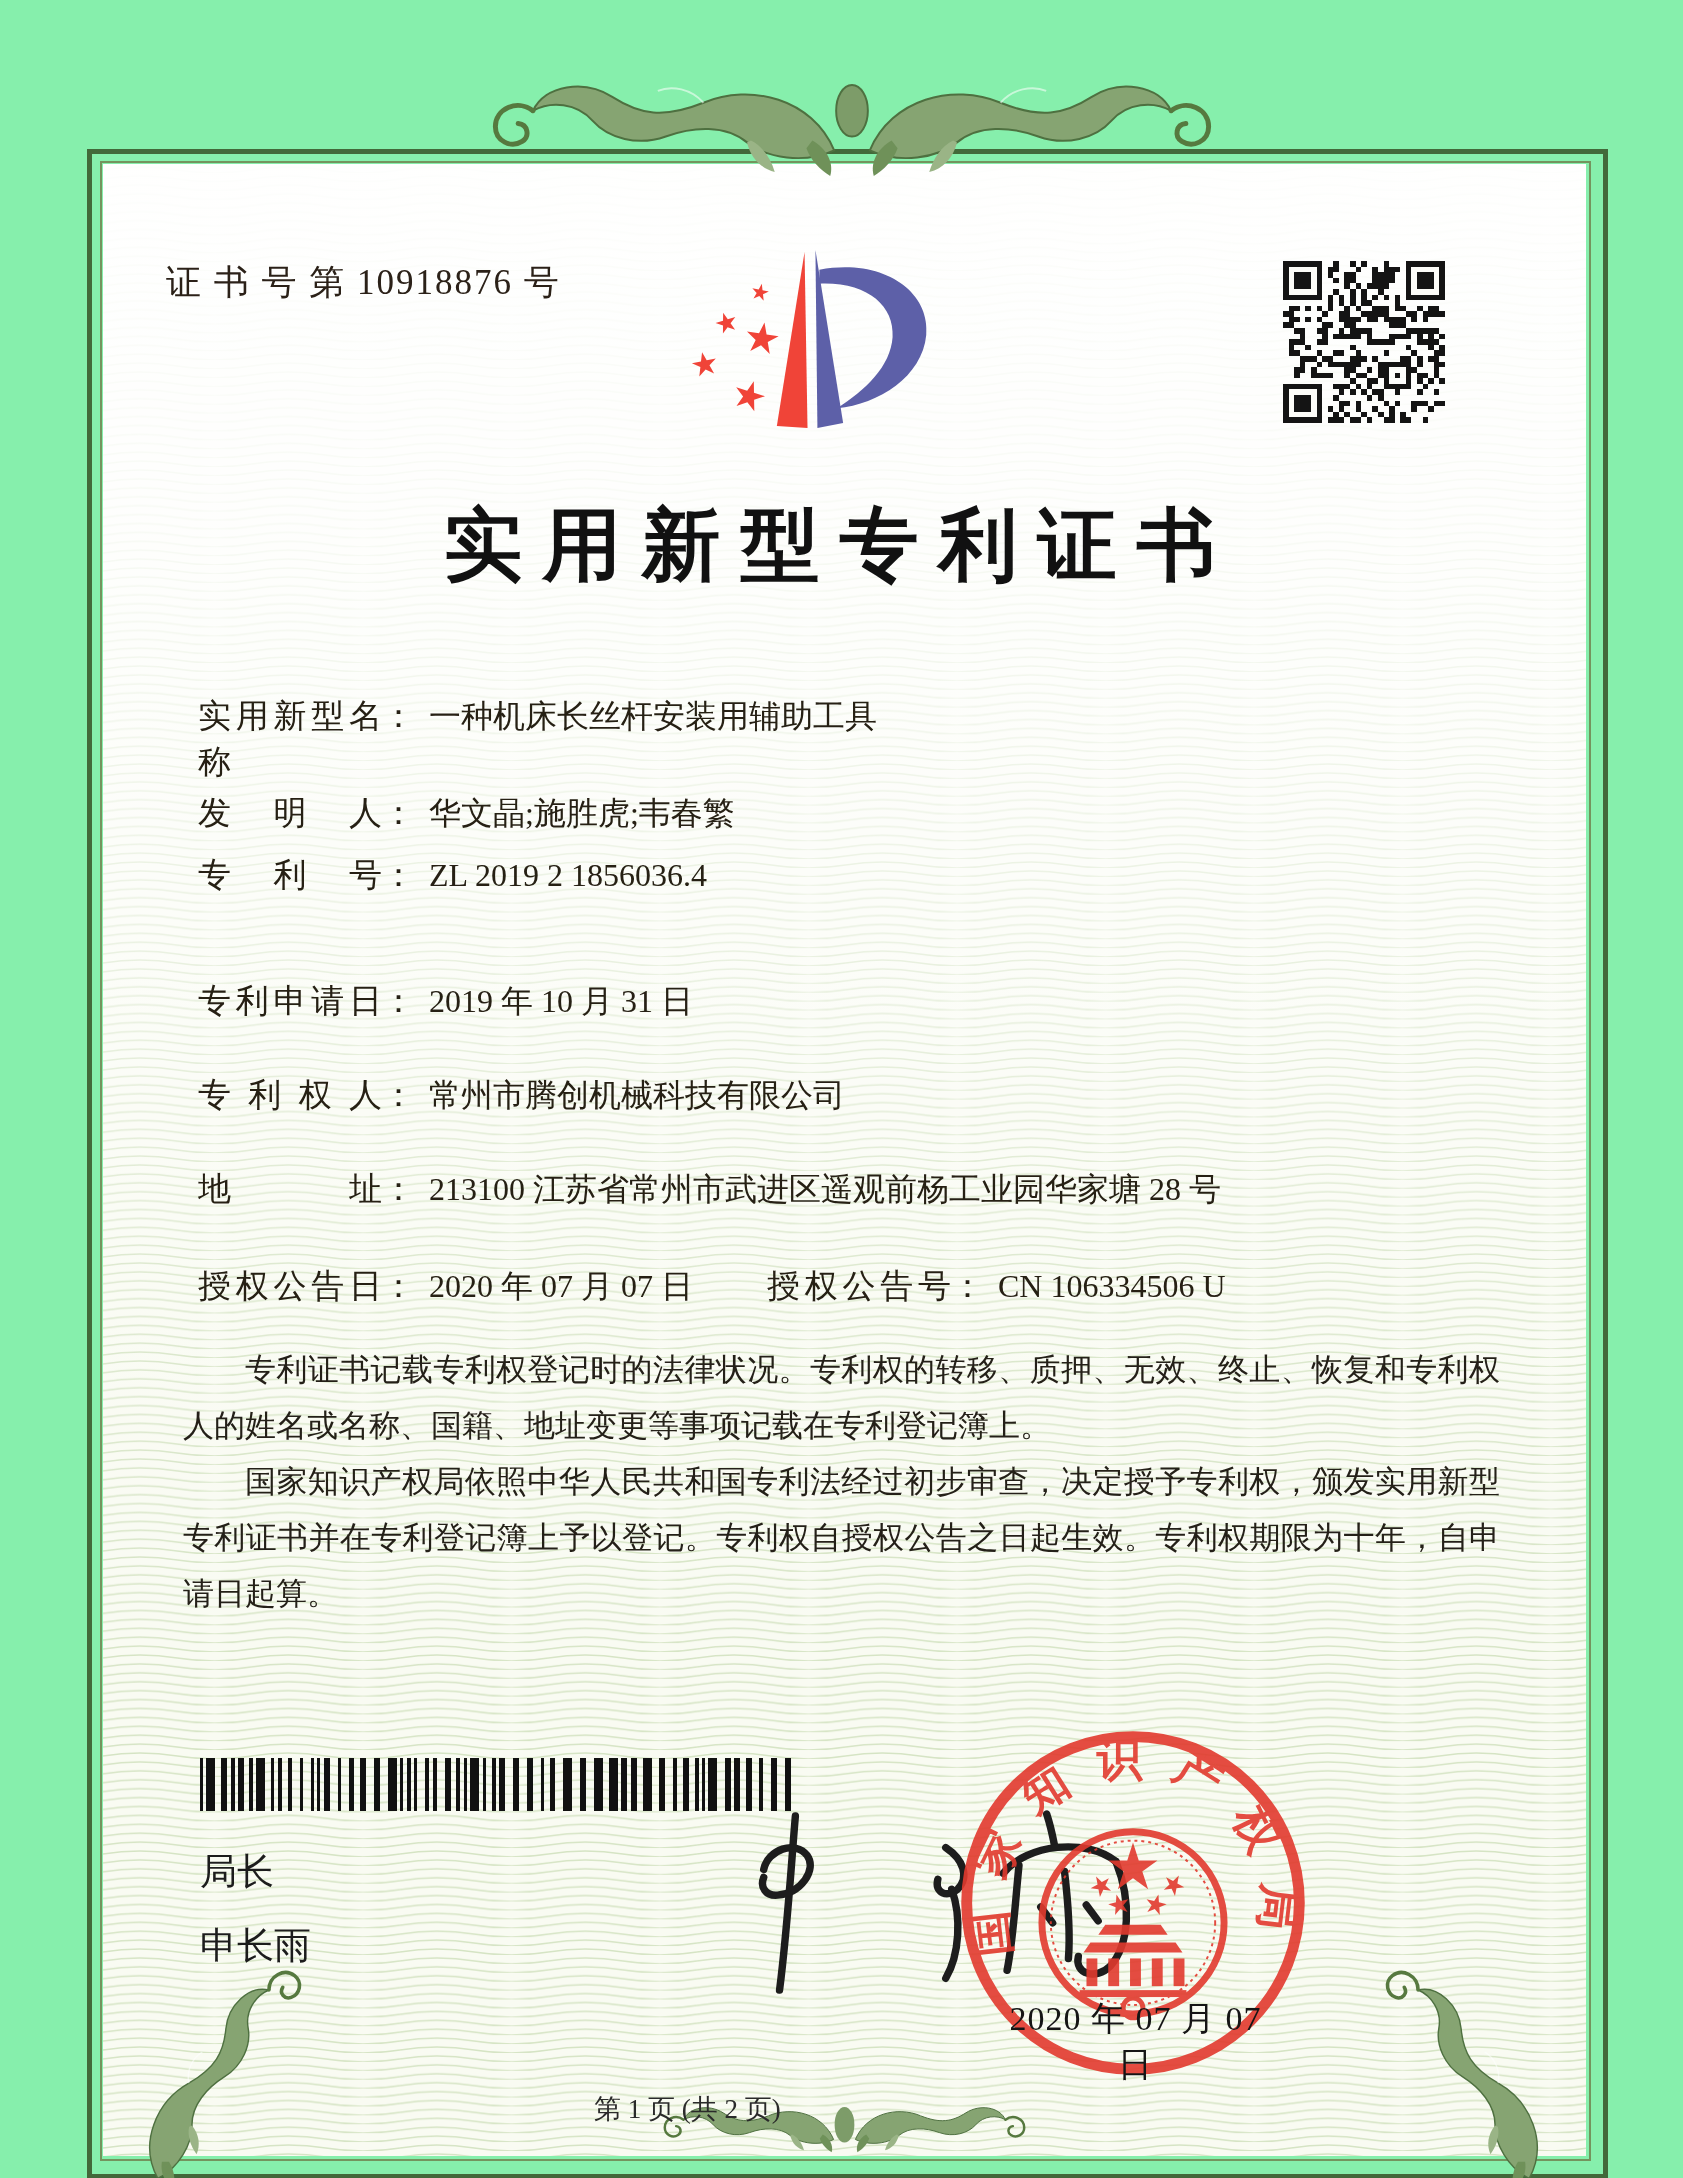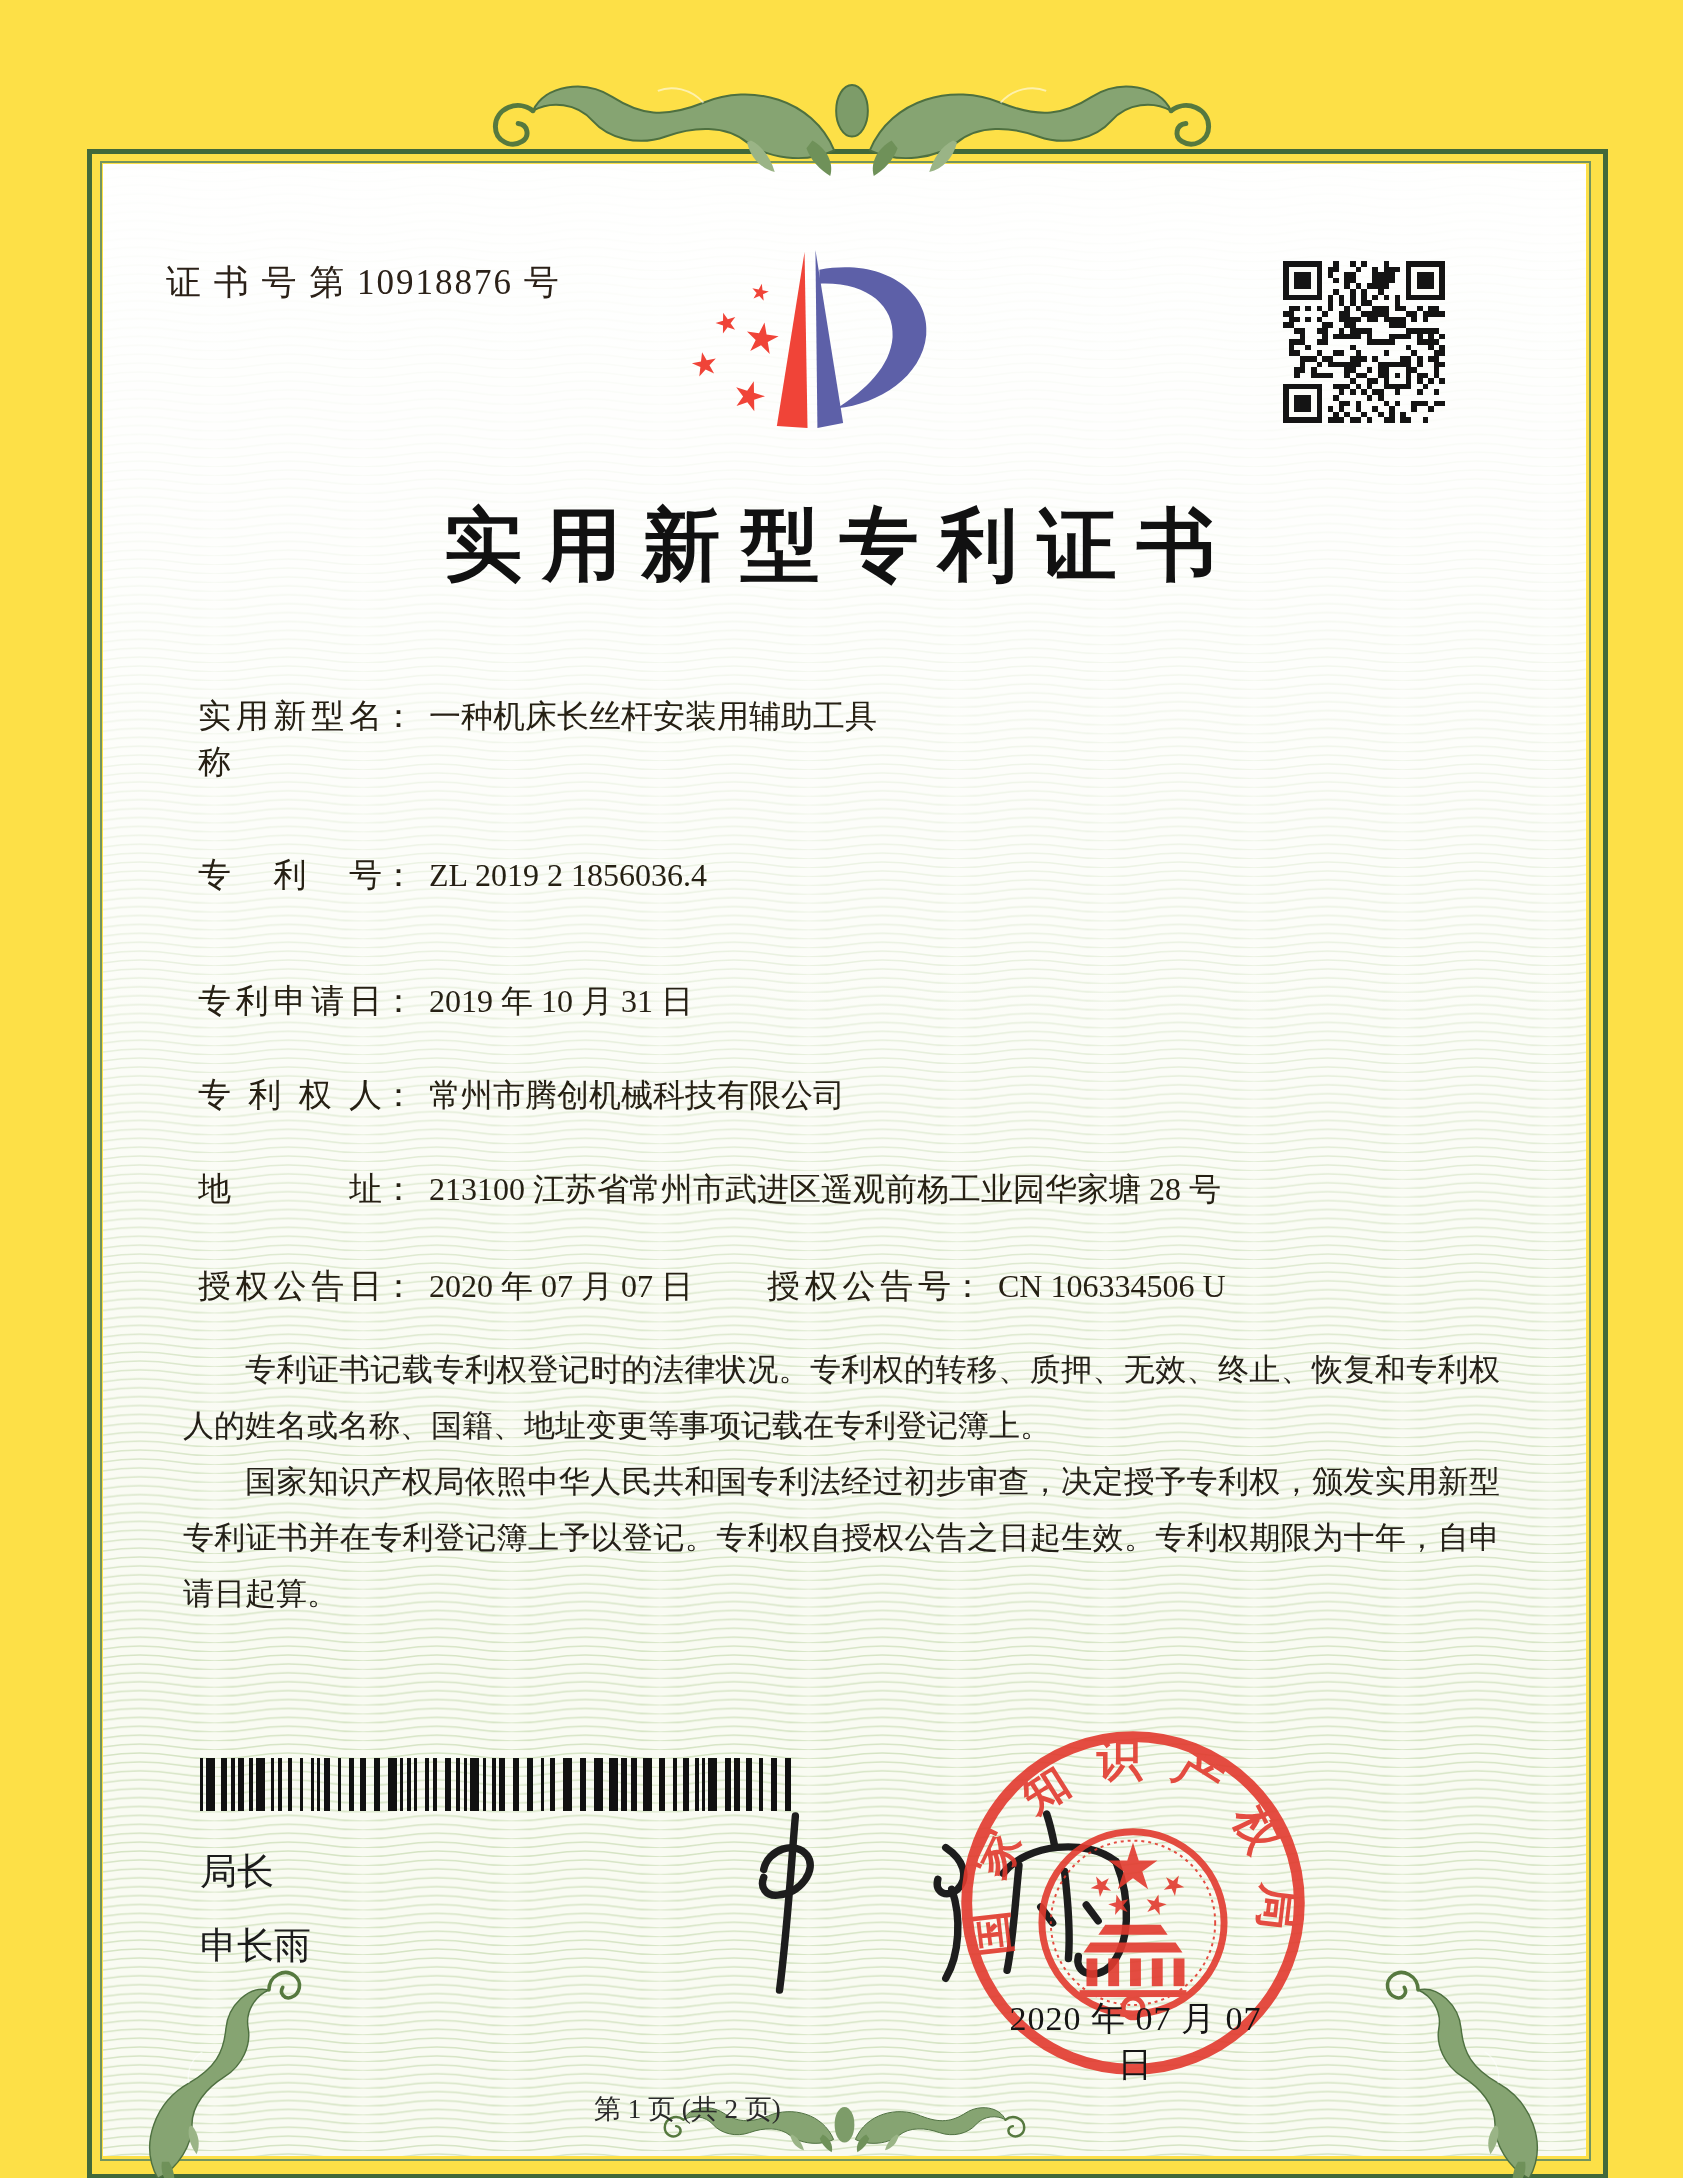--- a/index.html
+++ b/index.html
@@ -1,16 +1,16 @@
 <!DOCTYPE html>
 <html><head>
 <meta charset="utf-8">
 <style>
   html,body{margin:0;padding:0;background:#ffffff;}
-  .page{position:relative;width:1683px;height:2178px;background:#fde047;overflow:hidden;
+  .page{position:relative;width:1683px;height:2178px;background:#86efac;overflow:hidden;
         font-family:"Liberation Serif", serif;color:#1f1f1f;}
   
   .frame-outer{position:absolute;left:87px;top:149px;width:1511px;height:2020px;
                border:5px solid #42693a;}
   .frame-inner{position:absolute;left:100px;top:161px;width:1487px;height:1996px;
                border:2px solid #74945e;}
   .paper{position:absolute;left:103px;top:164px;width:1483px;height:1992px;background:#f9fbf2;}
   .waves{position:absolute;left:103px;top:164px;width:1483px;height:1992px;}
   .wave-fade{position:absolute;left:103px;top:164px;width:1483px;height:1992px;
              background:linear-gradient(180deg,rgba(255,255,255,.96) 0%,rgba(255,255,255,.82) 18%,
@@ -408,20 +408,23 @@
       <rect x="0" y="124.41379310344827" width="39.58620689655172" height="39.58620689655172" fill="#141414"></rect>
       <rect x="5.655172413793103" y="130.06896551724137" width="28.275862068965516" height="28.275862068965516" fill="#fcfcf8"></rect>
       <rect x="11.310344827586206" y="135.72413793103448" width="16.96551724137931" height="16.96551724137931" fill="#141414"></rect>
     </svg>
 
   <div class="title">实用新型专利证书</div>
 
   <div class="field" style="top:693px">
     <span class="flabel">实用新型名称</span><span class="colon">：</span><span class="fvalue">一种机床长丝杆安装用辅助工具</span>
   </div>
+  <div class="field" style="top:790px">
+    <span class="flabel">发明人</span><span class="colon">：</span><span class="fvalue">华文晶;施胜虎;韦春繁</span>
+  </div>
   <div class="field" style="top:852px">
     <span class="flabel">专利号</span><span class="colon">：</span><span class="fvalue">ZL 2019 2 1856036.4</span>
   </div>
   <div class="field" style="top:978px">
     <span class="flabel">专利申请日</span><span class="colon">：</span><span class="fvalue">2019 年 10 月 31 日</span>
   </div>
   <div class="field" style="top:1072px">
     <span class="flabel">专利权人</span><span class="colon">：</span><span class="fvalue">常州市腾创机械科技有限公司</span>
   </div>
   <div class="field" style="top:1166px">

